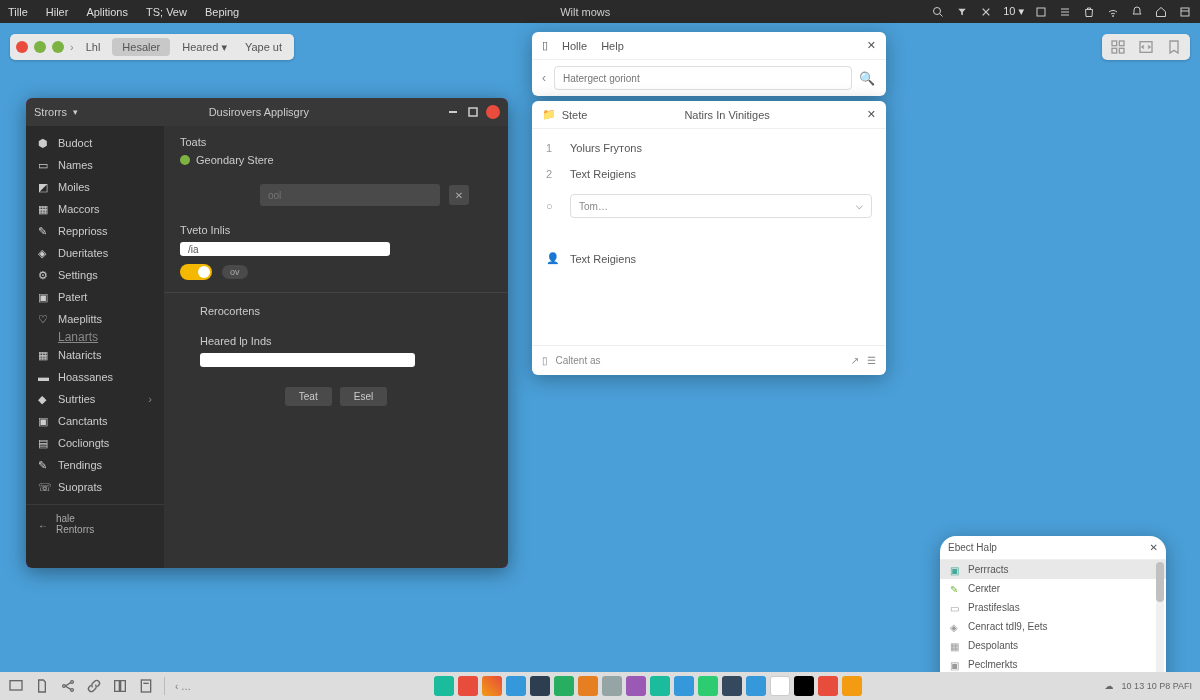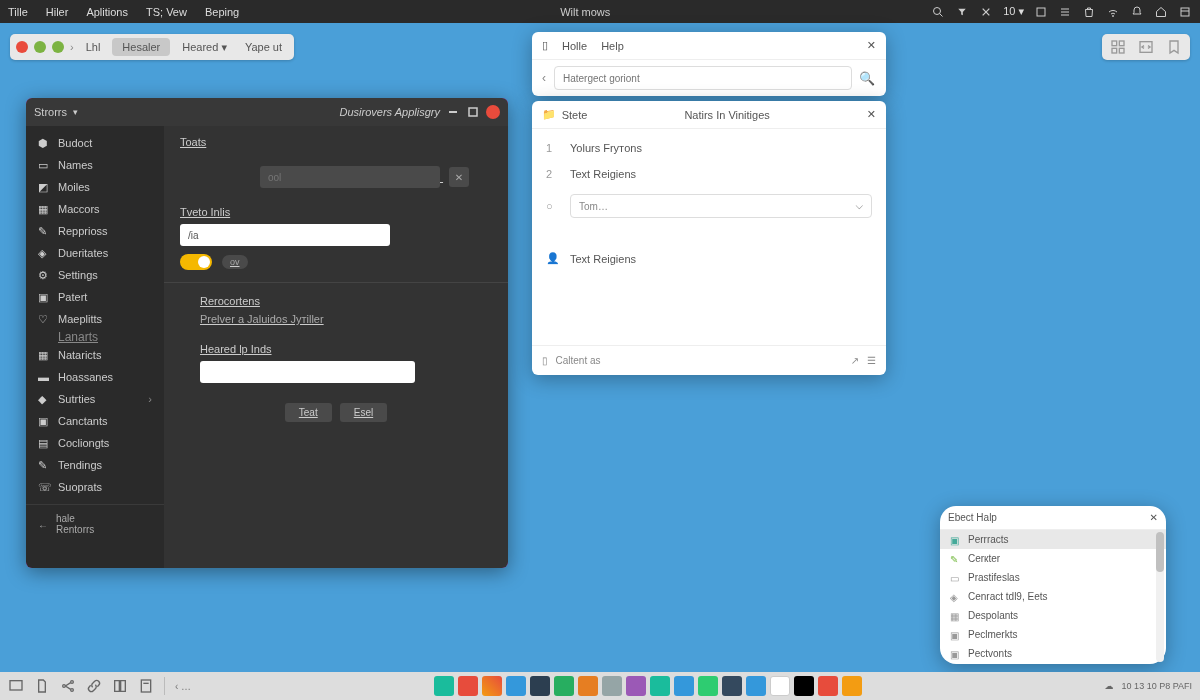--- a/index.html
+++ b/index.html
@@ -19,42 +19,42 @@
 .tb-pill { background: #c8c8c8; border-radius: 4px; padding: 3px 10px; color: #555; }
 .tb-text { color: #555; padding: 0 6px; }
 
 
 .toolbar3 { position: absolute; top: 34px; right: 10px; height: 26px; background: #e8e8e8; border-radius: 5px; display: flex; align-items: center; padding: 0 8px; gap: 12px; box-shadow: 0 1px 3px rgba(0,0,0,0.2); }
 .toolbar3 .ico { width: 16px; height: 16px; color: #888; }
 
 
 .win-dark { position: absolute; top: 98px; left: 26px; width: 482px; height: 470px; background: #d946ef; border-radius: 6px; box-shadow: 0 4px 20px rgba(0,0,0,0.4); display: flex; flex-direction: column; overflow: hidden; }
 .win-dark .titlebar { height: 28px; background: #383838; display: flex; align-items: center; padding: 0 8px; color: #ccc; font-size: 11px; }
-.titlebar .tb-title { flex: 1; text-align: right; font-style: italic; }
+.titlebar .tb-title { flex: 1; text-align: center; }
 .titlebar .tb-btn { width: 14px; height: 14px; margin-left: 6px; display: inline-flex; align-items: center; justify-content: center; }
 .titlebar .tb-close { background: #e94b3c; border-radius: 50%; }
 .titlebar .tb-left { display: flex; align-items: center; gap: 6px; }
 .arrow-down { font-size: 9px; }
 
 .win-dark .body { flex: 1; display: flex; }
 .sidebar { width: 138px; background: #2a2a2a; padding: 6px 0; overflow-y: auto; }
 .sb-item { display: flex; align-items: center; gap: 8px; padding: 5px 12px; color: #ccc; font-size: 11px; cursor: pointer; }
 .sb-item .sb-ico { width: 12px; height: 12px; display: inline-block; }
 .sb-sub { font-size: 12px; color: #888; padding-left: 32px; text-decoration: underline; }
 .sb-item.has-chev::after { content: "›"; margin-left: auto; color: #888; }
 .sb-back { display: flex; align-items: center; gap: 8px; padding: 8px 12px; color: #aaa; font-size: 10px; border-top: 1px solid #3a3a3a; margin-top: 6px; }
 
-.content { flex: 1; background: #333; padding: 10px 16px; color: #ccc; font-size: 11px; overflow-y: auto; text-decoration: underline; }
+.content { flex: 1; background: #333; padding: 10px 16px; color: #ccc; font-size: 11px; overflow-y: auto; }
 .content .sect-title { font-size: 11px; margin-bottom: 6px; }
 .content .row-pill { display: flex; align-items: center; gap: 6px; margin-bottom: 14px; }
 .content .dot-g { width: 10px; height: 10px; border-radius: 50%; background: #7cb342; }
 .content .field-group { margin: 18px 0; }
 .content .dark-input { background: #4a4a4a; border: none; height: 22px; width: 180px; border-radius: 3px; color: #aaa; font-size: 10px; padding: 0 8px; }
 .content .x-btn { width: 20px; height: 20px; background: #4a4a4a; border-radius: 3px; display: inline-flex; align-items: center; justify-content: center; color: #aaa; margin-left: 6px; font-size: 10px; }
-.content .light-input { background: #fff; border: none; height: 22px; width: 210px; border-radius: 3px; color: #555; font-size: 10px; padding: 0 8px; }
+.content .light-input { background: #fff; border: none; height: 14px; width: 210px; border-radius: 3px; color: #555; font-size: 10px; padding: 0 8px; }
 .toggle { width: 32px; height: 16px; background: #f5b800; border-radius: 8px; position: relative; display: inline-block; }
 .toggle::after { content: ""; position: absolute; right: 2px; top: 2px; width: 12px; height: 12px; background: #fff; border-radius: 50%; }
 .toggle-row { display: flex; align-items: center; gap: 10px; margin-top: 8px; }
 .divider { border-top: 1px solid #444; margin: 12px -16px; }
 .btn-row { display: flex; gap: 8px; justify-content: center; margin-top: 20px; }
 .btn-sm { background: #4a4a4a; border: none; color: #ccc; font-size: 10px; padding: 4px 14px; border-radius: 3px; }
 
 
 .win-light { position: absolute; background: #fff; border-radius: 6px; box-shadow: 0 4px 20px rgba(0,0,0,0.3); }
 .win-home { top: 32px; left: 532px; width: 354px; }
@@ -71,21 +71,21 @@
 .win-notes .hdr2 .folder-ico { color: #e8a33d; margin-right: 6px; }
 .win-notes .hdr2 .title2 { flex: 1; text-align: center; font-weight: 500; }
 .win-notes .list { flex: 1; padding: 6px 10px; }
 .win-notes .lrow { display: flex; align-items: center; padding: 7px 4px; font-size: 11px; color: #555; gap: 12px; }
 .win-notes .num { color: #999; width: 12px; }
 .win-notes .sel { flex: 1; border: 1px solid #ddd; border-radius: 4px; height: 24px; display: flex; align-items: center; padding: 0 8px; font-size: 10px; color: #888; justify-content: space-between; }
 .win-notes .ftr { height: 30px; border-top: 1px solid #eee; display: flex; align-items: center; padding: 0 10px; font-size: 10px; color: #888; gap: 8px; }
 .win-notes .ftr .spacer { flex: 1; }
 
 
-.win-help { top: 506px; left: 940px; width: 226px; height: 158px; border-radius: 16px; display: flex; flex-direction: column; }
+.win-help { top: 536px; left: 940px; width: 226px; height: 158px; border-radius: 16px; display: flex; flex-direction: column; }
 .win-help .hdr3 { height: 24px; display: flex; align-items: center; padding: 0 8px; font-size: 10px; color: #555; border-bottom: 1px solid #eee; }
 .win-help .hdr3 .spacer { flex: 1; }
 .win-help .hlist { flex: 1; overflow-y: auto; }
 .win-help .hitem { display: flex; align-items: center; gap: 8px; padding: 4px 10px; font-size: 10px; color: #555; }
 .win-help .hitem.sel { background: #e8e8e8; }
 .win-help .hico { width: 10px; height: 10px; }
 .win-help .scrollbar { position: absolute; right: 2px; top: 26px; bottom: 2px; width: 8px; background: #f0f0f0; border-radius: 4px; }
 .win-help .scrollthumb { position: absolute; right: 2px; top: 26px; width: 8px; height: 40px; background: #c0c0c0; border-radius: 4px; }
 
 
@@ -295,33 +295,36 @@
       <div class="sb-back">
         <span>←</span>
         <div>
             <div>hale</div>
             <div>Rentorrs</div>
           </div>
       </div>
     </div>
     <div class="content">
       <div class="sect-title">Toats</div>
+      <div class="row-pill">
+          <span class="dot-g"></span>
+          <span>Geondary Stere</span>
+        </div>
       <div class="field-group" style="margin-left:80px">
         <input class="dark-input" placeholder="ool" style="">
         <span class="x-btn">✕</span>
       </div>
       <div class="sect-title">Tveto Inlis</div>
       <input class="light-input" value="/ia" style="">
       <div class="toggle-row">
         <span class="toggle"></span>
         <span style="background:#4a4a4a;border-radius:8px;padding:2px 8px;font-size:9px;color:#aaa">ov</span>
       </div>
       <div class="divider"></div>
       <div class="sect-title" style="margin-left:20px">Rerocortens</div>
-      <div style="margin-left:20px;color:#aaa">Prelver a Jaluidos Jутiller</div>
       <div class="sect-title" style="margin:18px 0 6px 20px">Heared lp Inds</div>
       <input class="light-input" style="width: 215px; margin-left: 20px;">
       <div class="btn-row">
         <button class="btn-sm">Teat</button>
         <button class="btn-sm">Esel</button>
       </div>
     </div>
   </div>
 </div>
 

